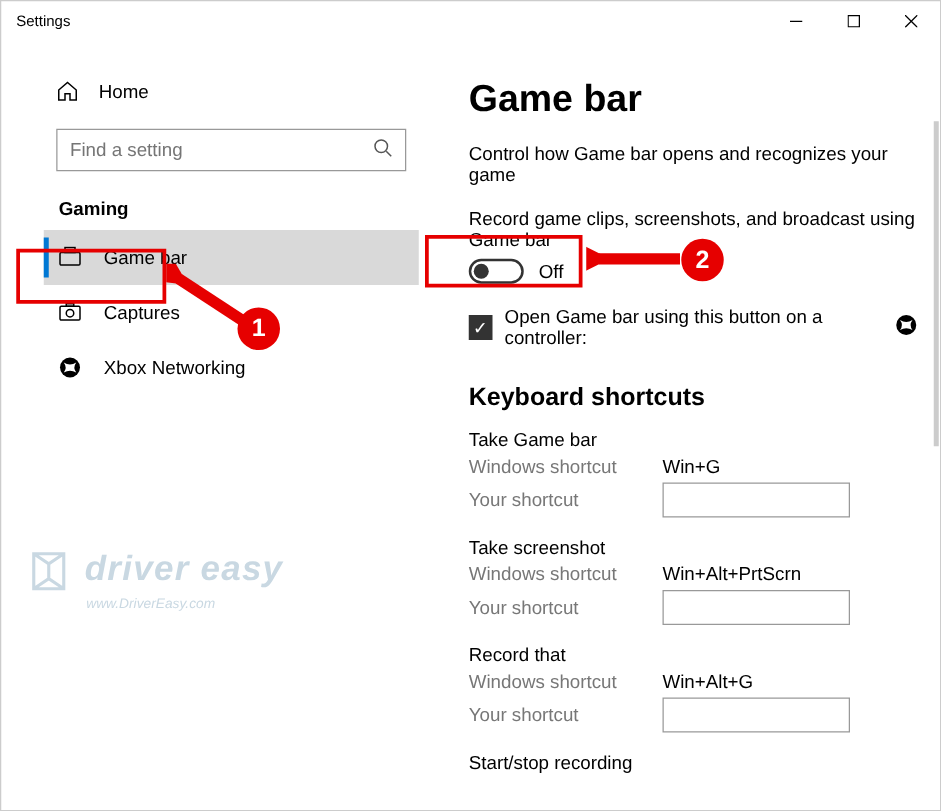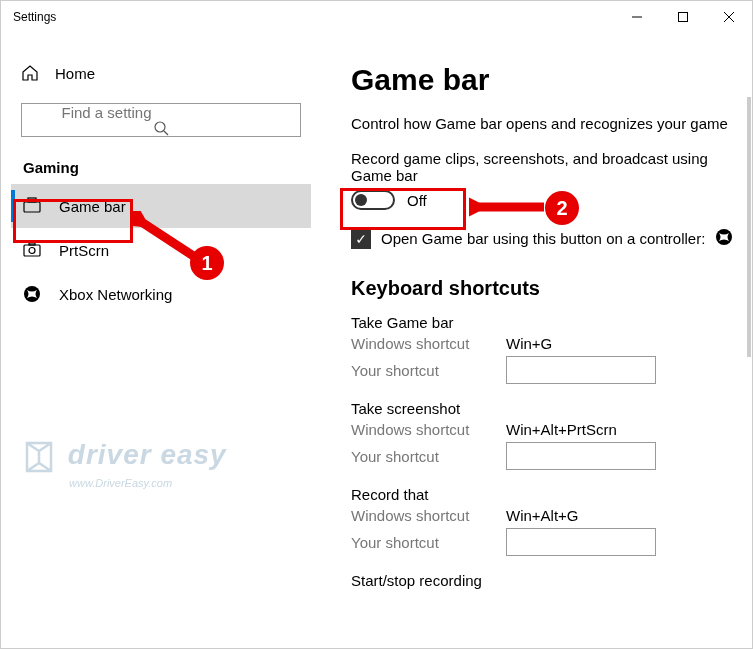--- a/index.html
+++ b/index.html
@@ -5,24 +5,24 @@
 * { box-sizing: border-box; margin: 0; padding: 0; font-family: "Segoe UI", sans-serif; }
 body { background: #fff; width: 753px; height: 649px; position: relative; overflow: hidden; border: 1px solid #ccc; }
 
 .titlebar { display: flex; align-items: center; height: 32px; padding-left: 12px; gap: 24px; }
 .titlebar-title { font-size: 12px; color: #000; }
 .titlebar-controls { margin-left: auto; display: flex; }
 .titlebar-btn { width: 46px; height: 32px; display: flex; align-items: center; justify-content: center; font-size: 14px; color: #000; }
 
 .main-wrap { display: flex; height: calc(100% - 32px); }
 
-.sidebar { width: 320px; padding: 20px 10px 16px 10px; }
+.sidebar { width: 320px; padding: 20px 10px 16px 10px; margin-left: 24px; }
 .home-row { display: flex; align-items: center; height: 40px; padding-left: 10px; gap: 16px; }
 .home-row .label { font-size: 15px; }
-.search-box { margin: 10px 10px 0 10px; height: 34px; border: 1px solid #999; display: flex; align-items: center; padding: 0 10px; background: #fff; flex-direction: column; }
+.search-box { margin: 10px 10px 0 10px; height: 34px; border: 1px solid #999; display: flex; align-items: center; padding: 0 10px; background: #fff; }
 .search-box input { flex: 1; border: none; outline: none; font-size: 15px; background: transparent; }
 .search-box .sicon { color: #555; font-size: 14px; }
 
 .section-header { font-weight: 600; font-size: 15px; padding: 22px 0 8px 12px; }
 
 .nav-item { display: flex; align-items: center; height: 44px; padding-left: 12px; gap: 18px; font-size: 15px; cursor: pointer; }
 .nav-item.selected { background: #d9d9d9; position: relative; }
 .nav-item.selected::before { content: ""; position: absolute; left: 0; top: 6px; bottom: 6px; width: 4px; background: #0078d4; }
 .nav-icon { width: 18px; height: 18px; display: flex; align-items: center; justify-content: center; }
 
@@ -118,21 +118,21 @@
       <span>Game bar</span>
     </div>
     <div class="nav-item">
       <span class="nav-icon">
         <svg width="18" height="18" viewBox="0 0 18 18" fill="none" stroke="#000" stroke-width="1.2">
             <rect x="1" y="4" width="16" height="11" rx="1"></rect>
             <circle cx="9" cy="9.5" r="3"></circle>
             <rect x="6" y="2" width="6" height="2"></rect>
           </svg>
       </span>
-      <span>PrtScrn</span>
+      <span>Captures</span>
     </div>
     <div class="nav-item">
       <span class="nav-icon">
         <svg width="18" height="18" viewBox="0 0 18 18" fill="#000">
             <circle cx="9" cy="9" r="8"></circle>
             <path d="M4 5 Q9 8 14 5 Q11 9 14 13 Q9 10 4 13 Q7 9 4 5 Z" fill="#fff"></path>
           </svg>
       </span>
       <span>Xbox Networking</span>
     </div>

